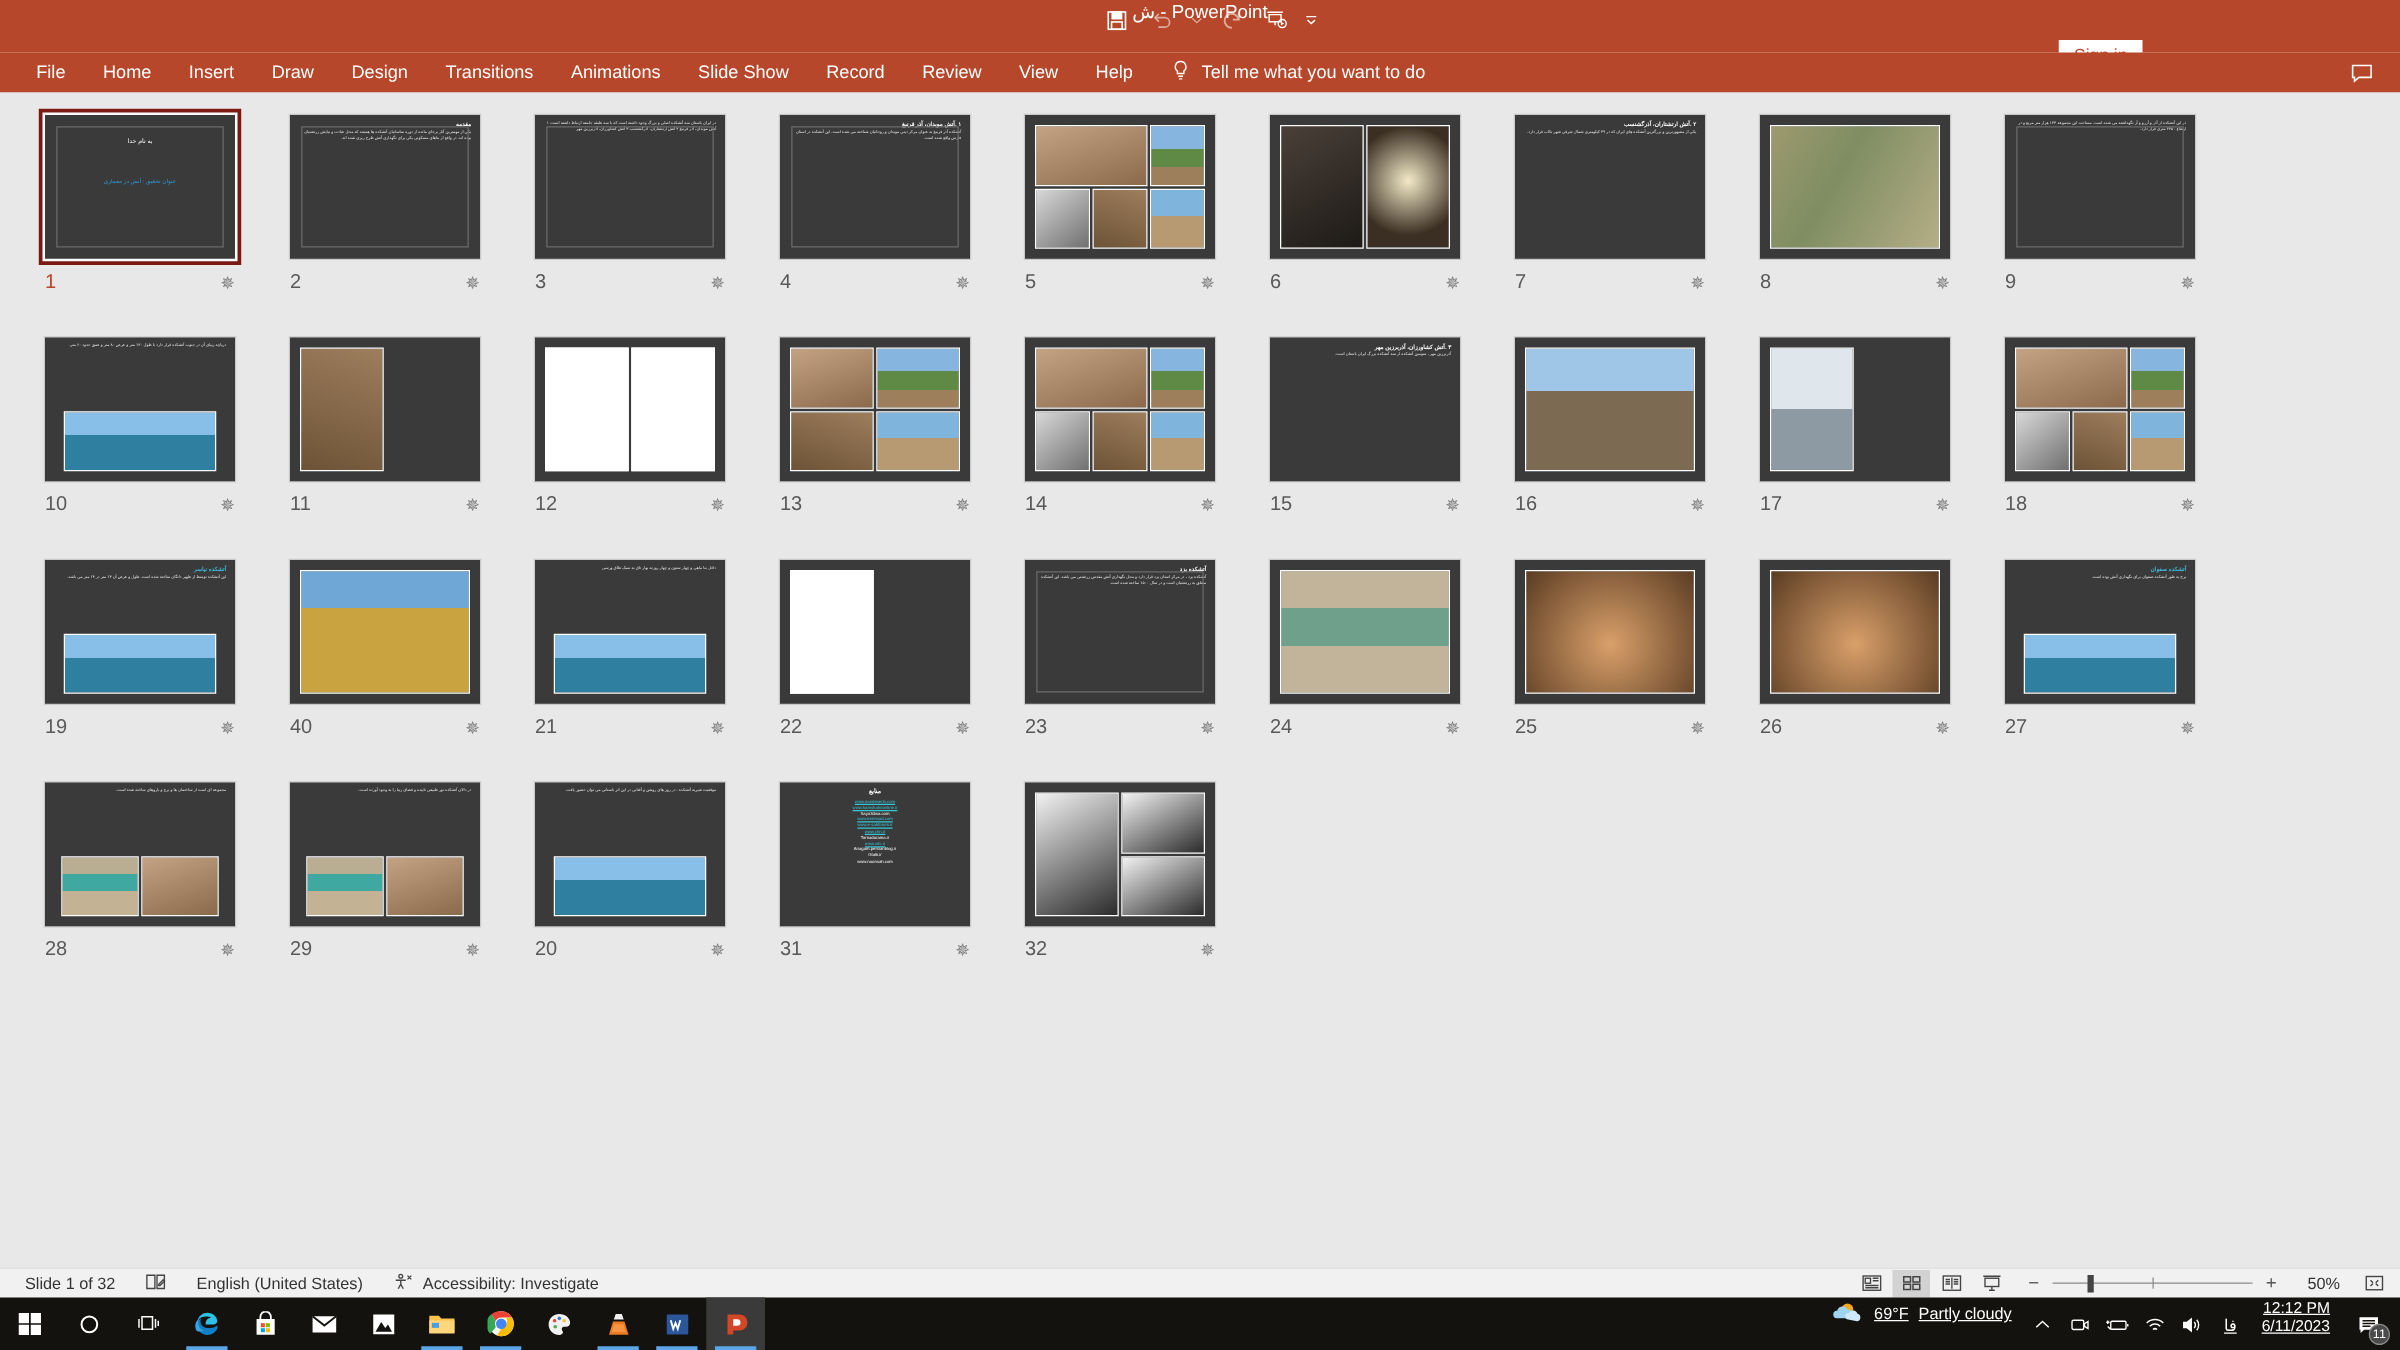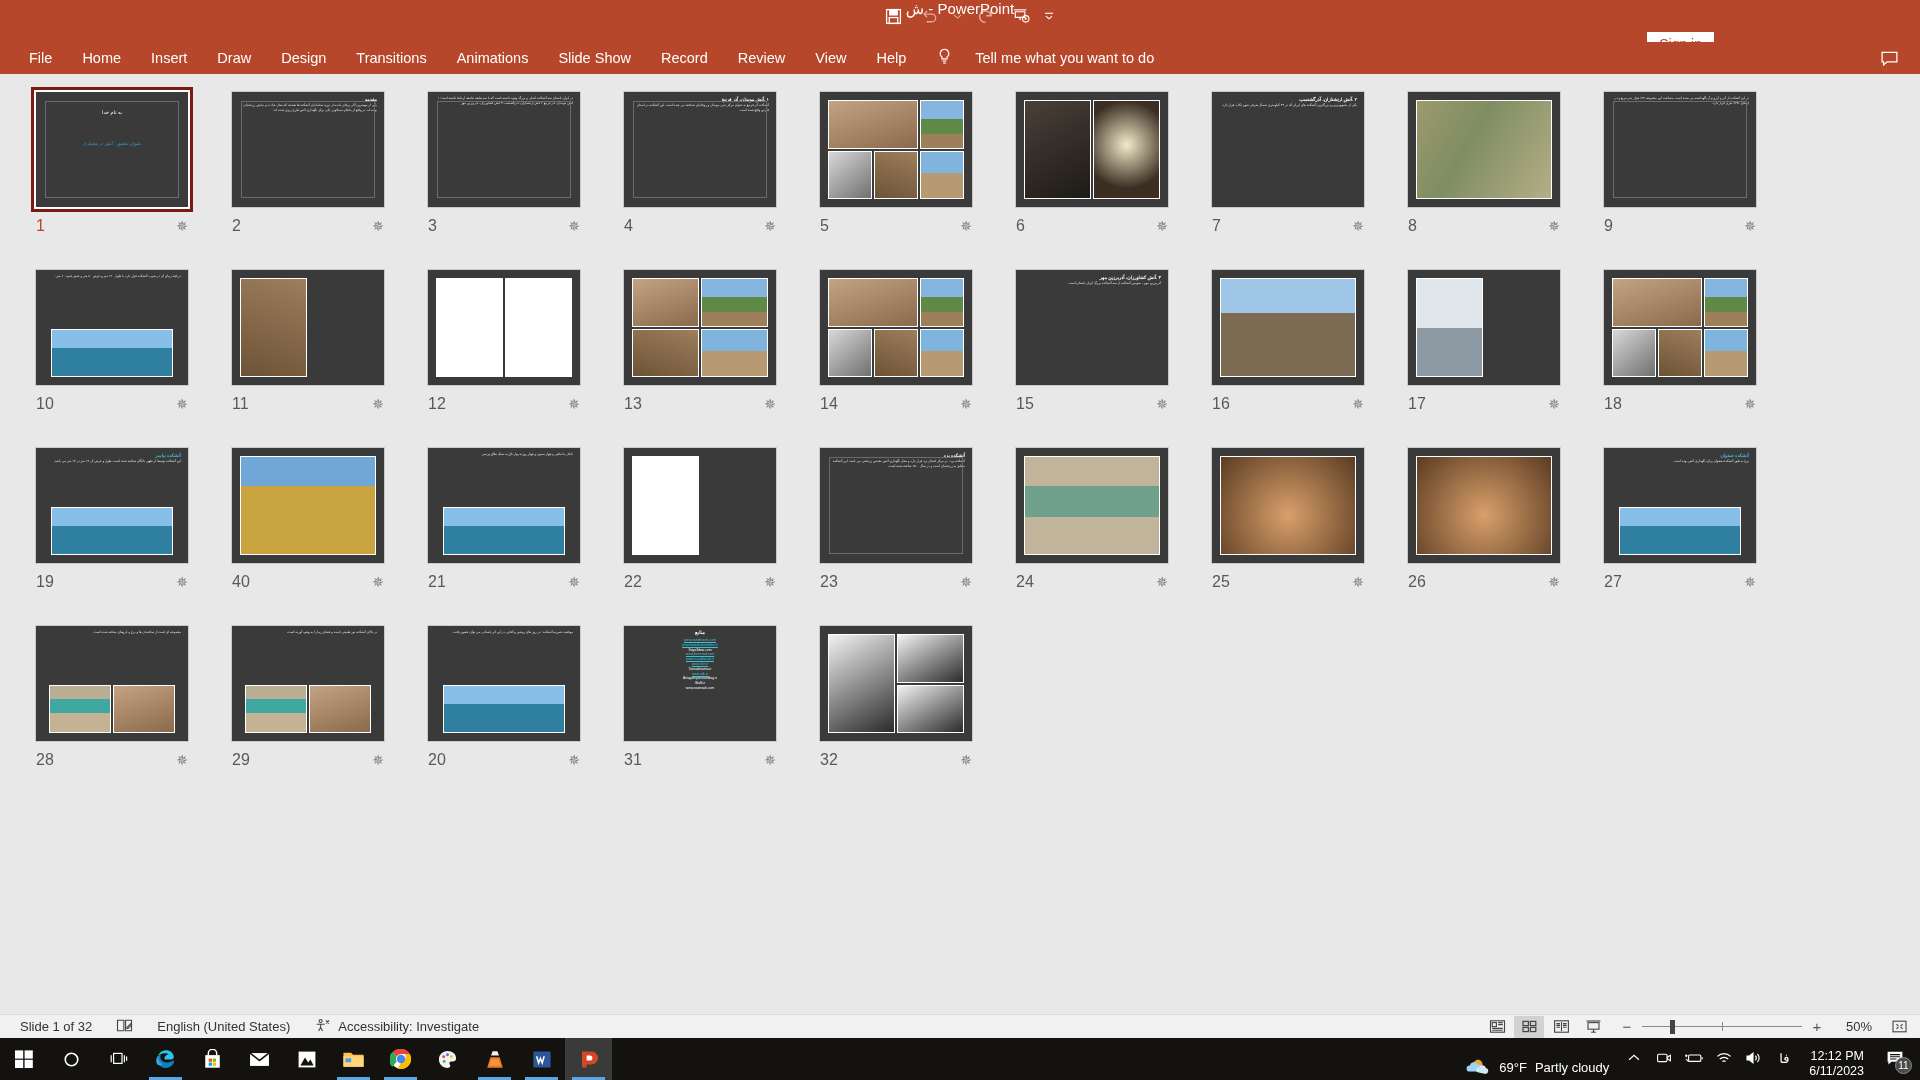--- a/index.html
+++ b/index.html
@@ -44,21 +44,21 @@
   
   #ribbon {
     height:32px; background:#b7472a; display:flex; align-items:center;
     padding-left:14px; position:relative;
   }
   .tab {
     color:#fff; font-size:14.5px; padding:0 15px; height:32px;
     display:flex; align-items:center; white-space:nowrap;
   }
   #tellme {
-    display:flex; align-items:center; gap:23px; color:#fff; font-size:14.5px;
+    display:flex; align-items:center; gap:9px; color:#fff; font-size:14.5px;
     margin-left:16px;
   }
   #comments-btn {
     position:absolute; right:10px; top:0; height:32px; width:42px;
     display:flex; align-items:center; justify-content:center; color:#fff;
   }
 
   
   #sorter {
     position:absolute; top:74px; left:0; right:0; bottom:66px;
@@ -173,22 +173,22 @@
   }
   .tb-icon {
     width:47px; height:42px; display:flex; align-items:center; justify-content:center;
     position:relative;
   }
   .tb-icon.run::after {
     content:""; position:absolute; bottom:0; left:7px; right:7px; height:3px; background:#5aa7e8;
   }
   .tb-icon.active { background:#3a3a3a; }
   #tray {
-    margin-left:auto; display:flex; align-items:flex-end; gap:0; color:#fff; font-size:13px;
-    padding-right:4px; height:40px;
+    margin-left:auto; display:flex; align-items:flex-start; gap:0; color:#fff; font-size:13px;
+    padding-right:4px; height:40px;text-decoration:underline;
   }
   #weather { display:flex; align-items:center; gap:8px; padding:0 10px; }
   .tray-ic { width:30px; height:42px; display:flex; align-items:center; justify-content:center; color:#fff;}
   #clock { display:flex; flex-direction:column; align-items:flex-end; justify-content:center;
            font-size:12.5px; line-height:15px; padding:0 10px; color:#fff; }
   #notif { width:42px; height:42px; display:flex; align-items:center; justify-content:center; position:relative; color:#fff;}
   #notif-badge {
     position:absolute; right:4px; bottom:5px; background:#4a4a4a; color:#fff;
     border-radius:50%; width:17px; height:17px; font-size:10px;
     display:flex; align-items:center; justify-content:center; border:1px solid #8a8a8a;

